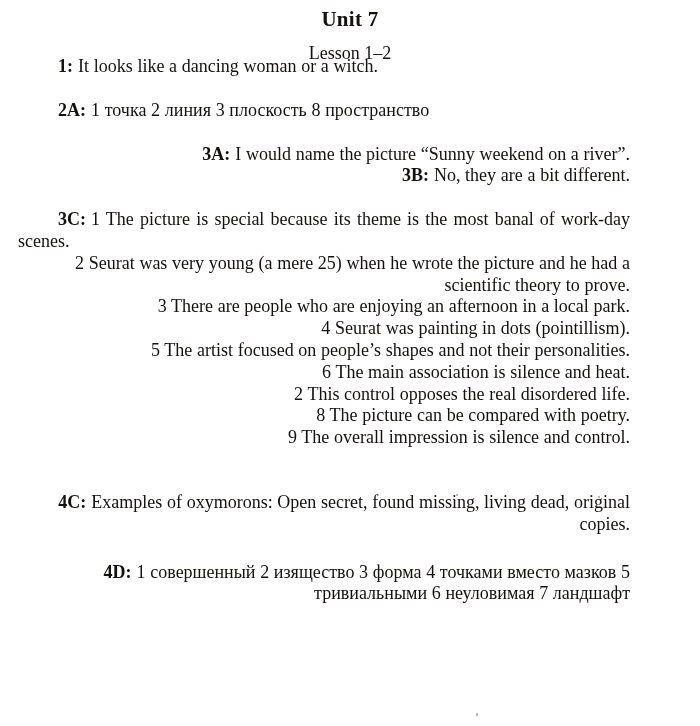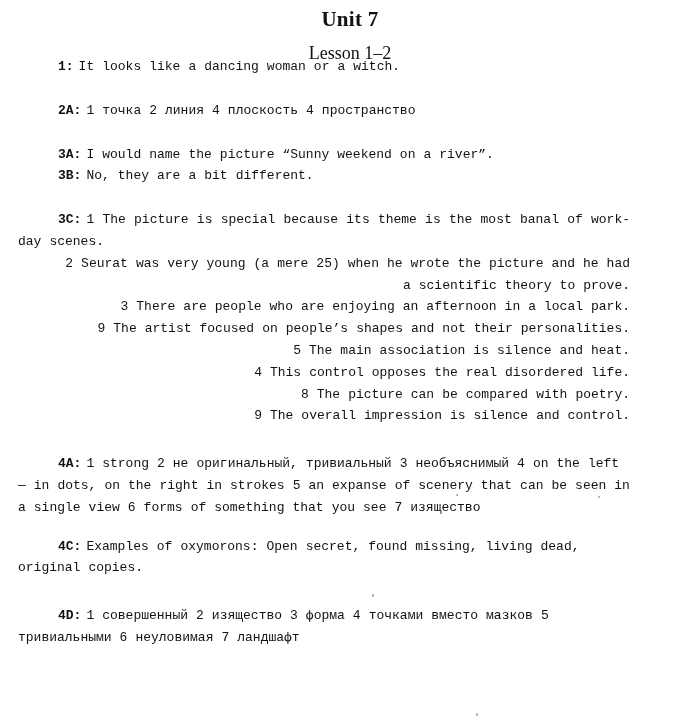--- a/index.html
+++ b/index.html
@@ -34,29 +34,28 @@
     line-height: 22px;
   }
   .body-area {
     position: absolute;
     left: 18px;
     top: 56px;
     width: 612px;
   }
   p.para {
     margin: 0;
-    font-size: 13px;
+    font-size: 18px;
     line-height: 21.8px;
     text-align: justify;
     text-indent: 40px;
     word-spacing: 0.2px;
-    font-family: Liberation Mono, monospace;
   }
   p.para.lastline-left {
-    text-align: left;
+    text-align: right;
   }
   .lbl {
     font-weight: bold;
   }
   .lbl-gap {
     display: inline-block;
     width: 5px;
   }
   .gap-md { height: 17px; }
   .gap-lg { height: 22px; }
@@ -84,46 +83,46 @@
 
   <h1 class="unit-title">Unit 7</h1>
   <h2 class="lesson-title">Lesson 1–2</h2>
 
   <div class="body-area">
 
     <p class="para"><span class="lbl">1:</span><span class="lbl-gap"></span><span>It looks like a dancing woman or a witch.</span></p>
 
     <div class="gap-lg"></div>
 
-    <p class="para"><span class="lbl">2A:</span><span class="lbl-gap"></span><span>1 точка 2 линия 4 плоскость 4 пространство</span></p>
+    <p class="para"><span class="lbl">2A:</span><span class="lbl-gap"></span><span>1 точка 2 линия 3 плоскость 8 пространство</span></p>
 
     <div class="gap-lg"></div>
 
     <p class="para lastline-left"><span class="lbl">3A:</span><span class="lbl-gap"></span><span>I would name the picture “Sunny weekend on a river”.</span></p>
 
 
     <p class="para lastline-left"><span class="lbl">3B:</span><span class="lbl-gap"></span><span>No, they are a bit different.</span></p>
 
     <div class="gap-lg"></div>
 
     <p class="para"><span class="lbl">3C:</span><span class="lbl-gap"></span><span>1 The picture is special because its theme is the most banal of work-day scenes.</span></p>
 
     <div class="listblock">
       <p class="para wrap2">2 Seurat was very young (a mere 25) when he wrote the picture and he had a scientific theory to prove.</p>
       <p class="para">3 There are people who are enjoying an afternoon in a local park.</p>
-      <p class="para">9 The artist focused on people’s shapes and not their personalities.</p>
-      <p class="para">5 The main association is silence and heat.</p>
-      <p class="para">4 This control opposes the real disordered life.</p>
+      <p class="para">4 Seurat was painting in dots (pointillism).</p>
+      <p class="para">5 The artist focused on people’s shapes and not their personalities.</p>
+      <p class="para">6 The main association is silence and heat.</p>
+      <p class="para">2 This control opposes the real disordered life.</p>
       <p class="para">8 The picture can be compared with poetry.</p>
       <p class="para">9 The overall impression is silence and control.</p>
     </div>
 
     <div class="gap-xl"></div>
 
-    <p class="para lastline-left"><span class="lbl">4A:</span><span class="lbl-gap"></span><span>1 strong 2 не оригинальный, тривиальный 3 необъяснимый 4 on the left — in dots, on the right in strokes 5 an expanse of scenery that can be seen in a single view 6 forms of something that you see 7 изящество</span></p>
 
     <div class="gap-md"></div>
 
     <p class="para lastline-left"><span class="lbl">4C:</span><span class="lbl-gap"></span><span>Examples of oxymorons: Open secret, found missing, living dead, original copies.</span></p>
 
     <div class="gap-xl"></div>
 
     <p class="para lastline-left"><span class="lbl">4D:</span><span class="lbl-gap"></span><span>1 совершенный 2 изящество 3 форма 4 точками вместо мазков 5 тривиальными 6 неуловимая 7 ландшафт</span></p>
 
   </div>

